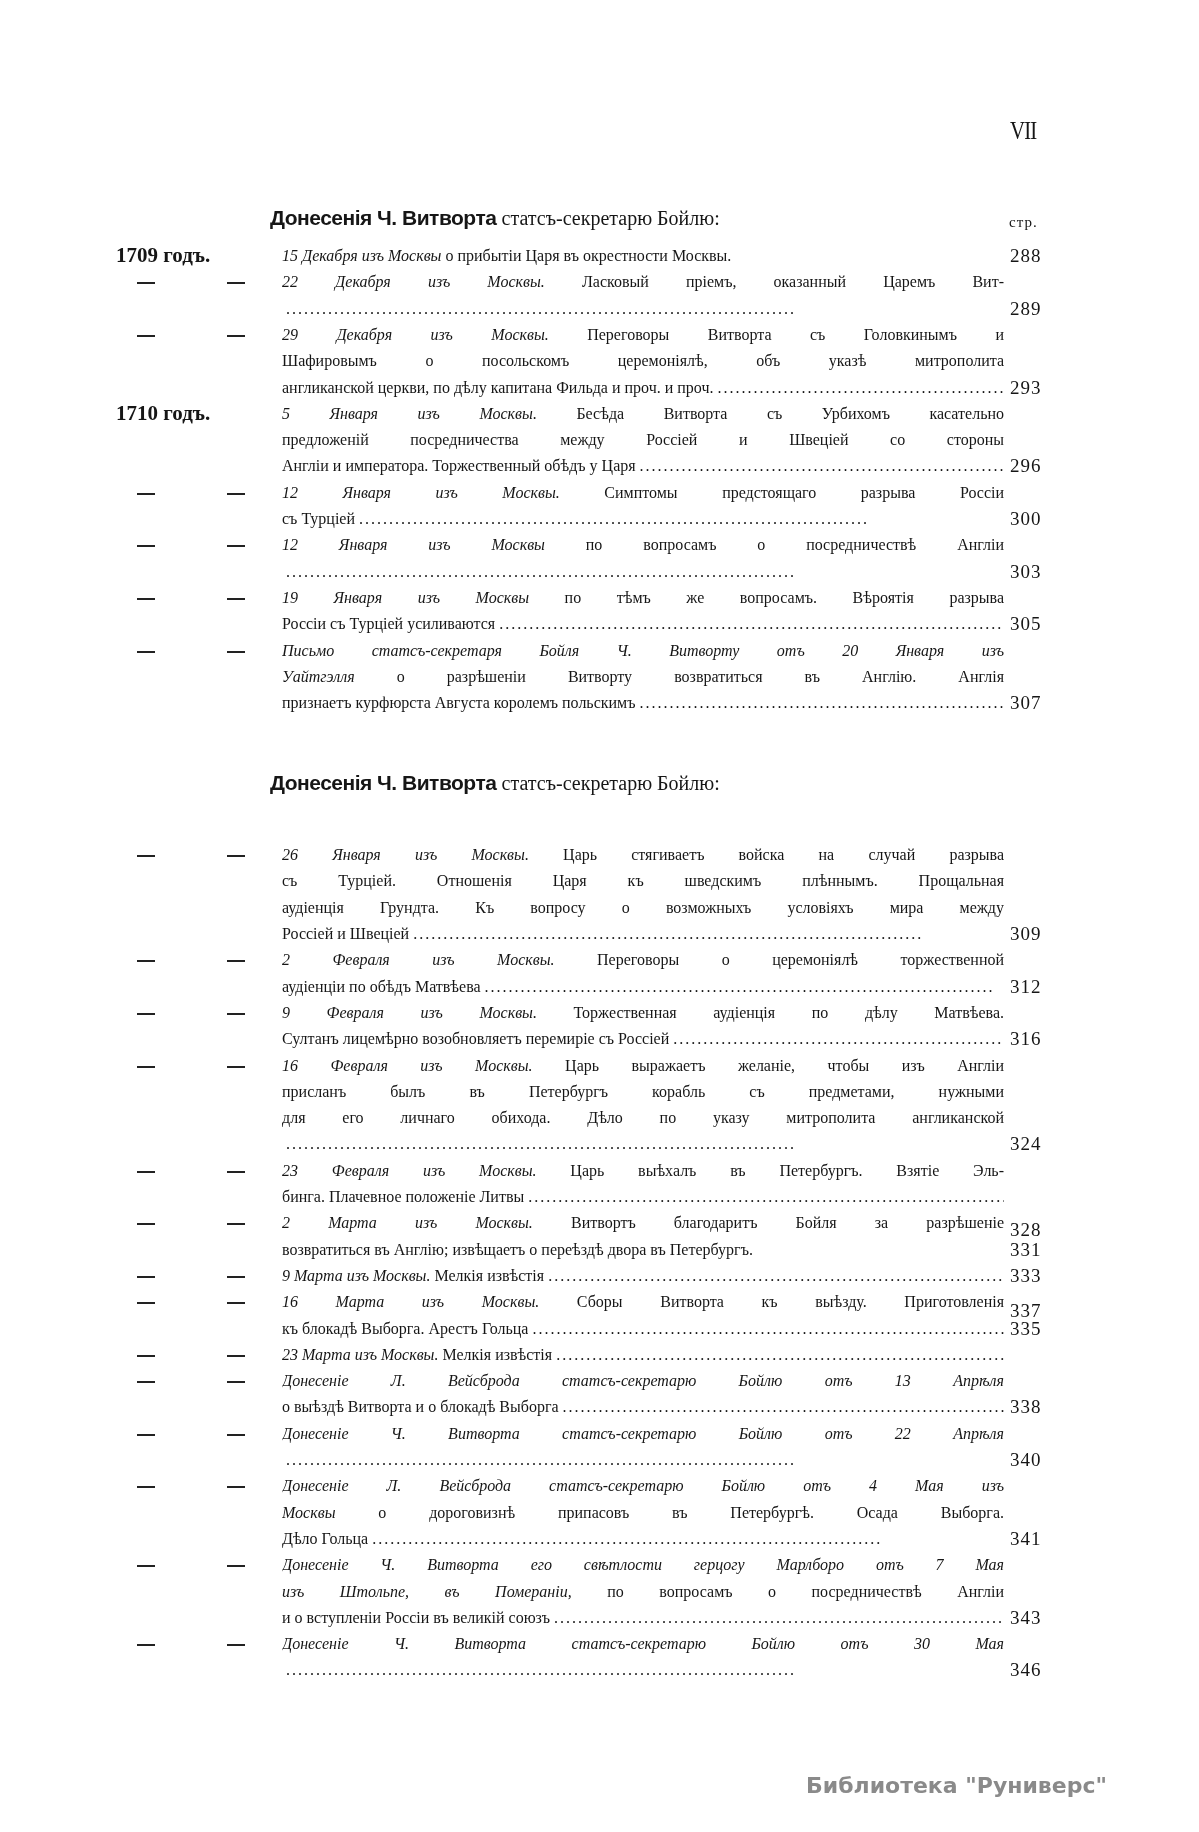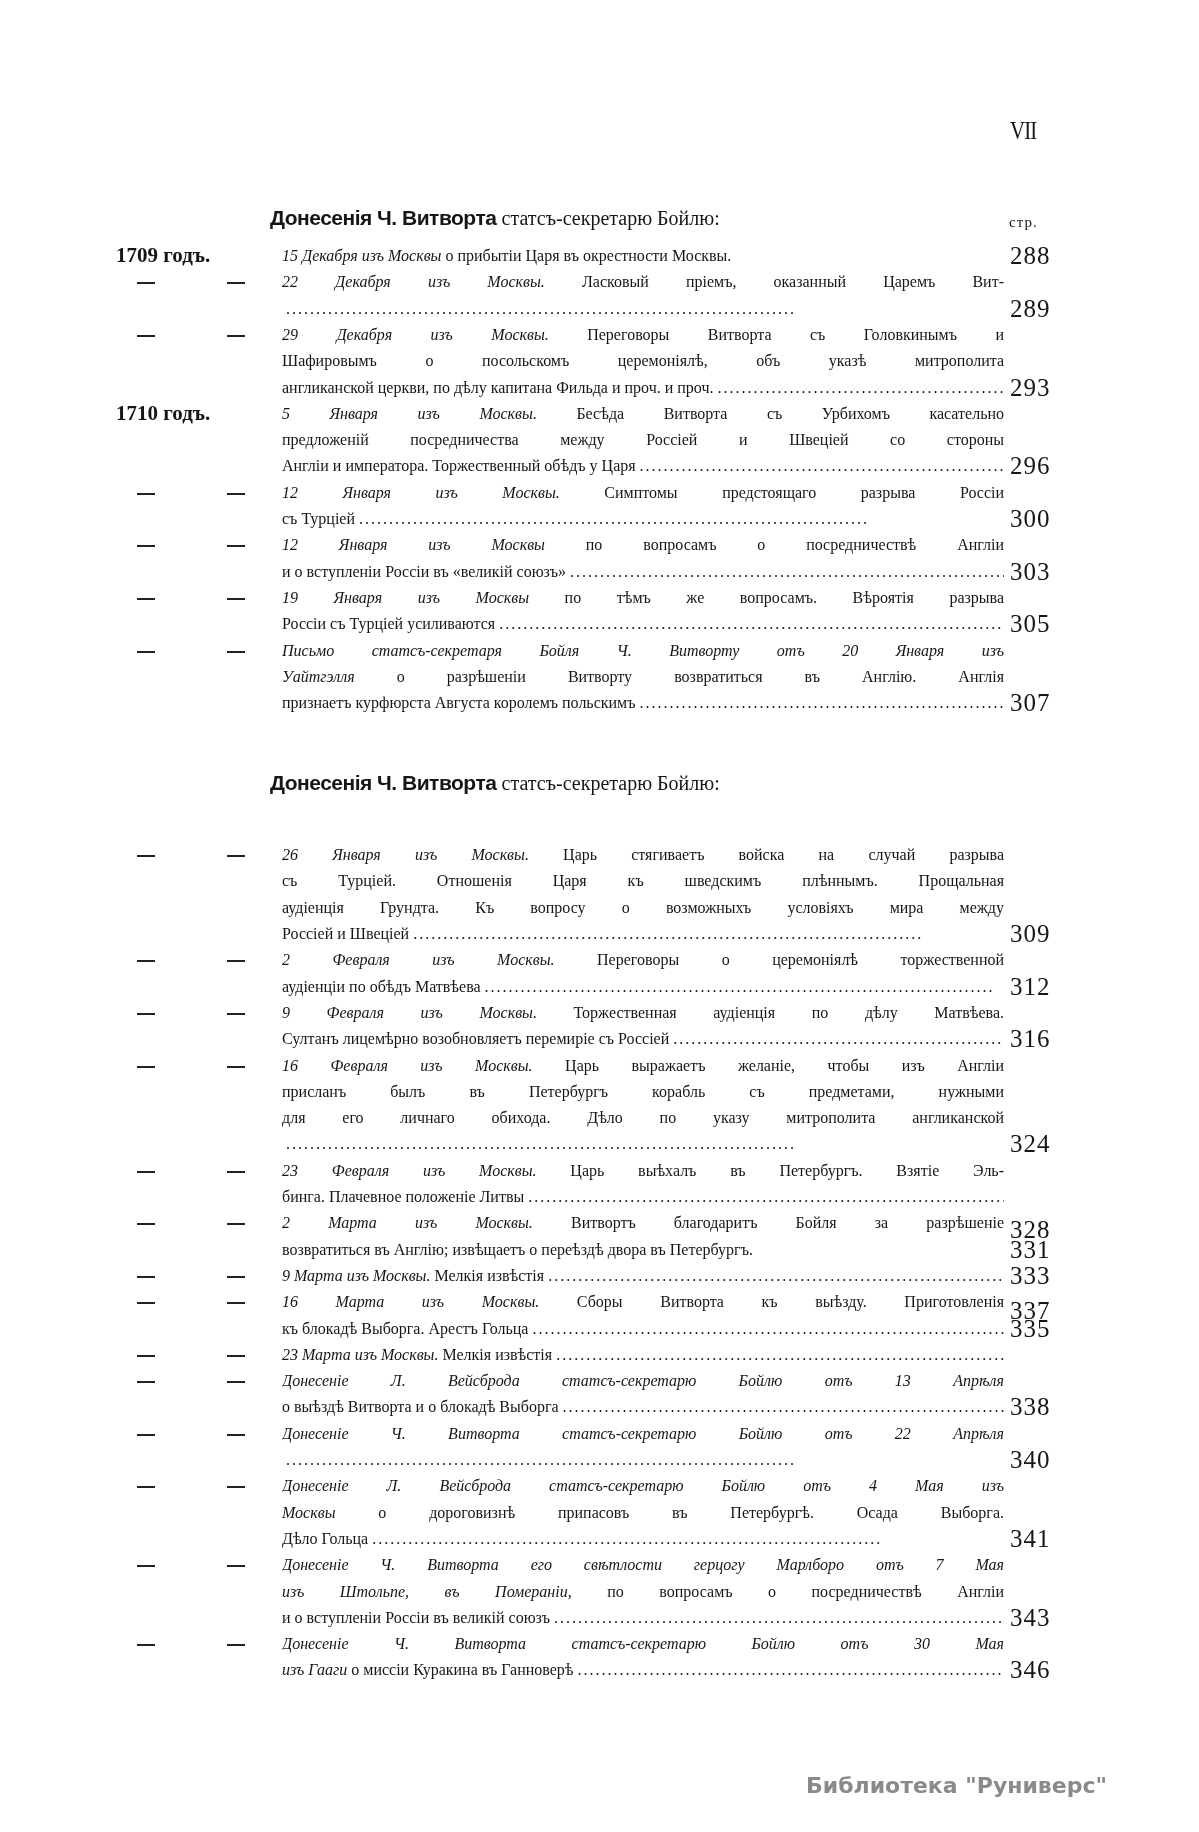--- a/index.html
+++ b/index.html
@@ -12,21 +12,21 @@
                         font-size:21px; letter-spacing:-0.5px; }
   .section-head .normal { font-size:20px; }
   .str-label { position:absolute; top:214px; left:1009px; font-size:15px; letter-spacing:1px; }
   .entry { position:relative; }
   .line { position:absolute; left:282px; width:722px; height:27px; font-size:16px;
           white-space:nowrap; line-height:27px; display:flex; }
   .line .txt { white-space:nowrap; overflow:hidden; }
   .line.justify .txt { text-align:justify; text-align-last:justify; width:100%; }
   .line .dots { flex:1; overflow:hidden; white-space:nowrap; padding-left:4px; }
   .line .dots::after { content:". . . . . . . . . . . . . . . . . . . . . . . . . . . . . . . . . . . . . . . . . . . . . . . . . . . . . . . . . . . . . . . . . . . . . . . . . . . . . . . . . . . . ."; letter-spacing:-1px; }
-  .pg { position:absolute; left:1010px; font-size:25px; line-height:27px; letter-spacing:1px; }
+  .pg { position:absolute; left:1010px; font-size:19px; line-height:27px; letter-spacing:1px; }
   .year { position:absolute; left:116px; font-size:21px; font-weight:bold; line-height:27px;
           font-family:"Liberation Serif",serif; white-space:nowrap; }
   .dash1, .dash2 { position:absolute; width:18px; height:2px; background:#222; }
   .dash1 { left:137px; }
   .dash2 { left:227px; }
   i { font-style:italic; }
   .watermark { position:absolute; left:806px; top:1773px; font-family:"DejaVu Sans","Liberation Sans",sans-serif;
                font-size:22px; font-weight:bold; color:#8a8a8a; white-space:nowrap; }
 </style>
 </head>
@@ -105,21 +105,20 @@
       </div>
       <div class="pg" style="top: 505px;">300</div>
     </div>
     <div class="entry">
       <div class="dash1" style="top: 545.3px;"></div>
       <div class="dash2" style="top: 545.3px;"></div>
       <div class="line justify" style="top: 531.3px;">
         <span class="txt"><i>12 Января изъ Москвы</i><span> по вопросамъ о посредничествѣ Англіи</span></span>
       </div>
       <div class="line" style="top: 557.6px;">
-        <span class="txt"><span>и о вступленіи Россіи въ «великій союзъ»</span></span>
         <span class="dots"></span>
       </div>
       <div class="pg" style="top: 557.6px;">303</div>
     </div>
     <div class="entry">
       <div class="dash1" style="top: 597.9px;"></div>
       <div class="dash2" style="top: 597.9px;"></div>
       <div class="line justify" style="top: 583.9px;">
         <span class="txt"><i>19 Января изъ Москвы</i><span> по тѣмъ же вопросамъ. Вѣроятія разрыва</span></span>
       </div>
@@ -309,20 +308,19 @@
       </div>
       <div class="pg" style="top: 1603.8px;">343</div>
     </div>
     <div class="entry">
       <div class="dash1" style="top: 1644.1px;"></div>
       <div class="dash2" style="top: 1644.1px;"></div>
       <div class="line justify" style="top: 1630.1px;">
         <span class="txt"><i>Донесеніе Ч. Витворта статсъ-секретарю Бойлю отъ 30 Мая</i></span>
       </div>
       <div class="line" style="top: 1656.4px;">
-        <span class="txt"><i>изъ Гааги</i><span> о миссіи Куракина въ Ганноверѣ</span></span>
         <span class="dots"></span>
       </div>
       <div class="pg" style="top: 1656.4px;">346</div>
     </div>
   </div>
 
 <div class="watermark">Библиотека "Руниверс"</div>
 
 </body></html>

